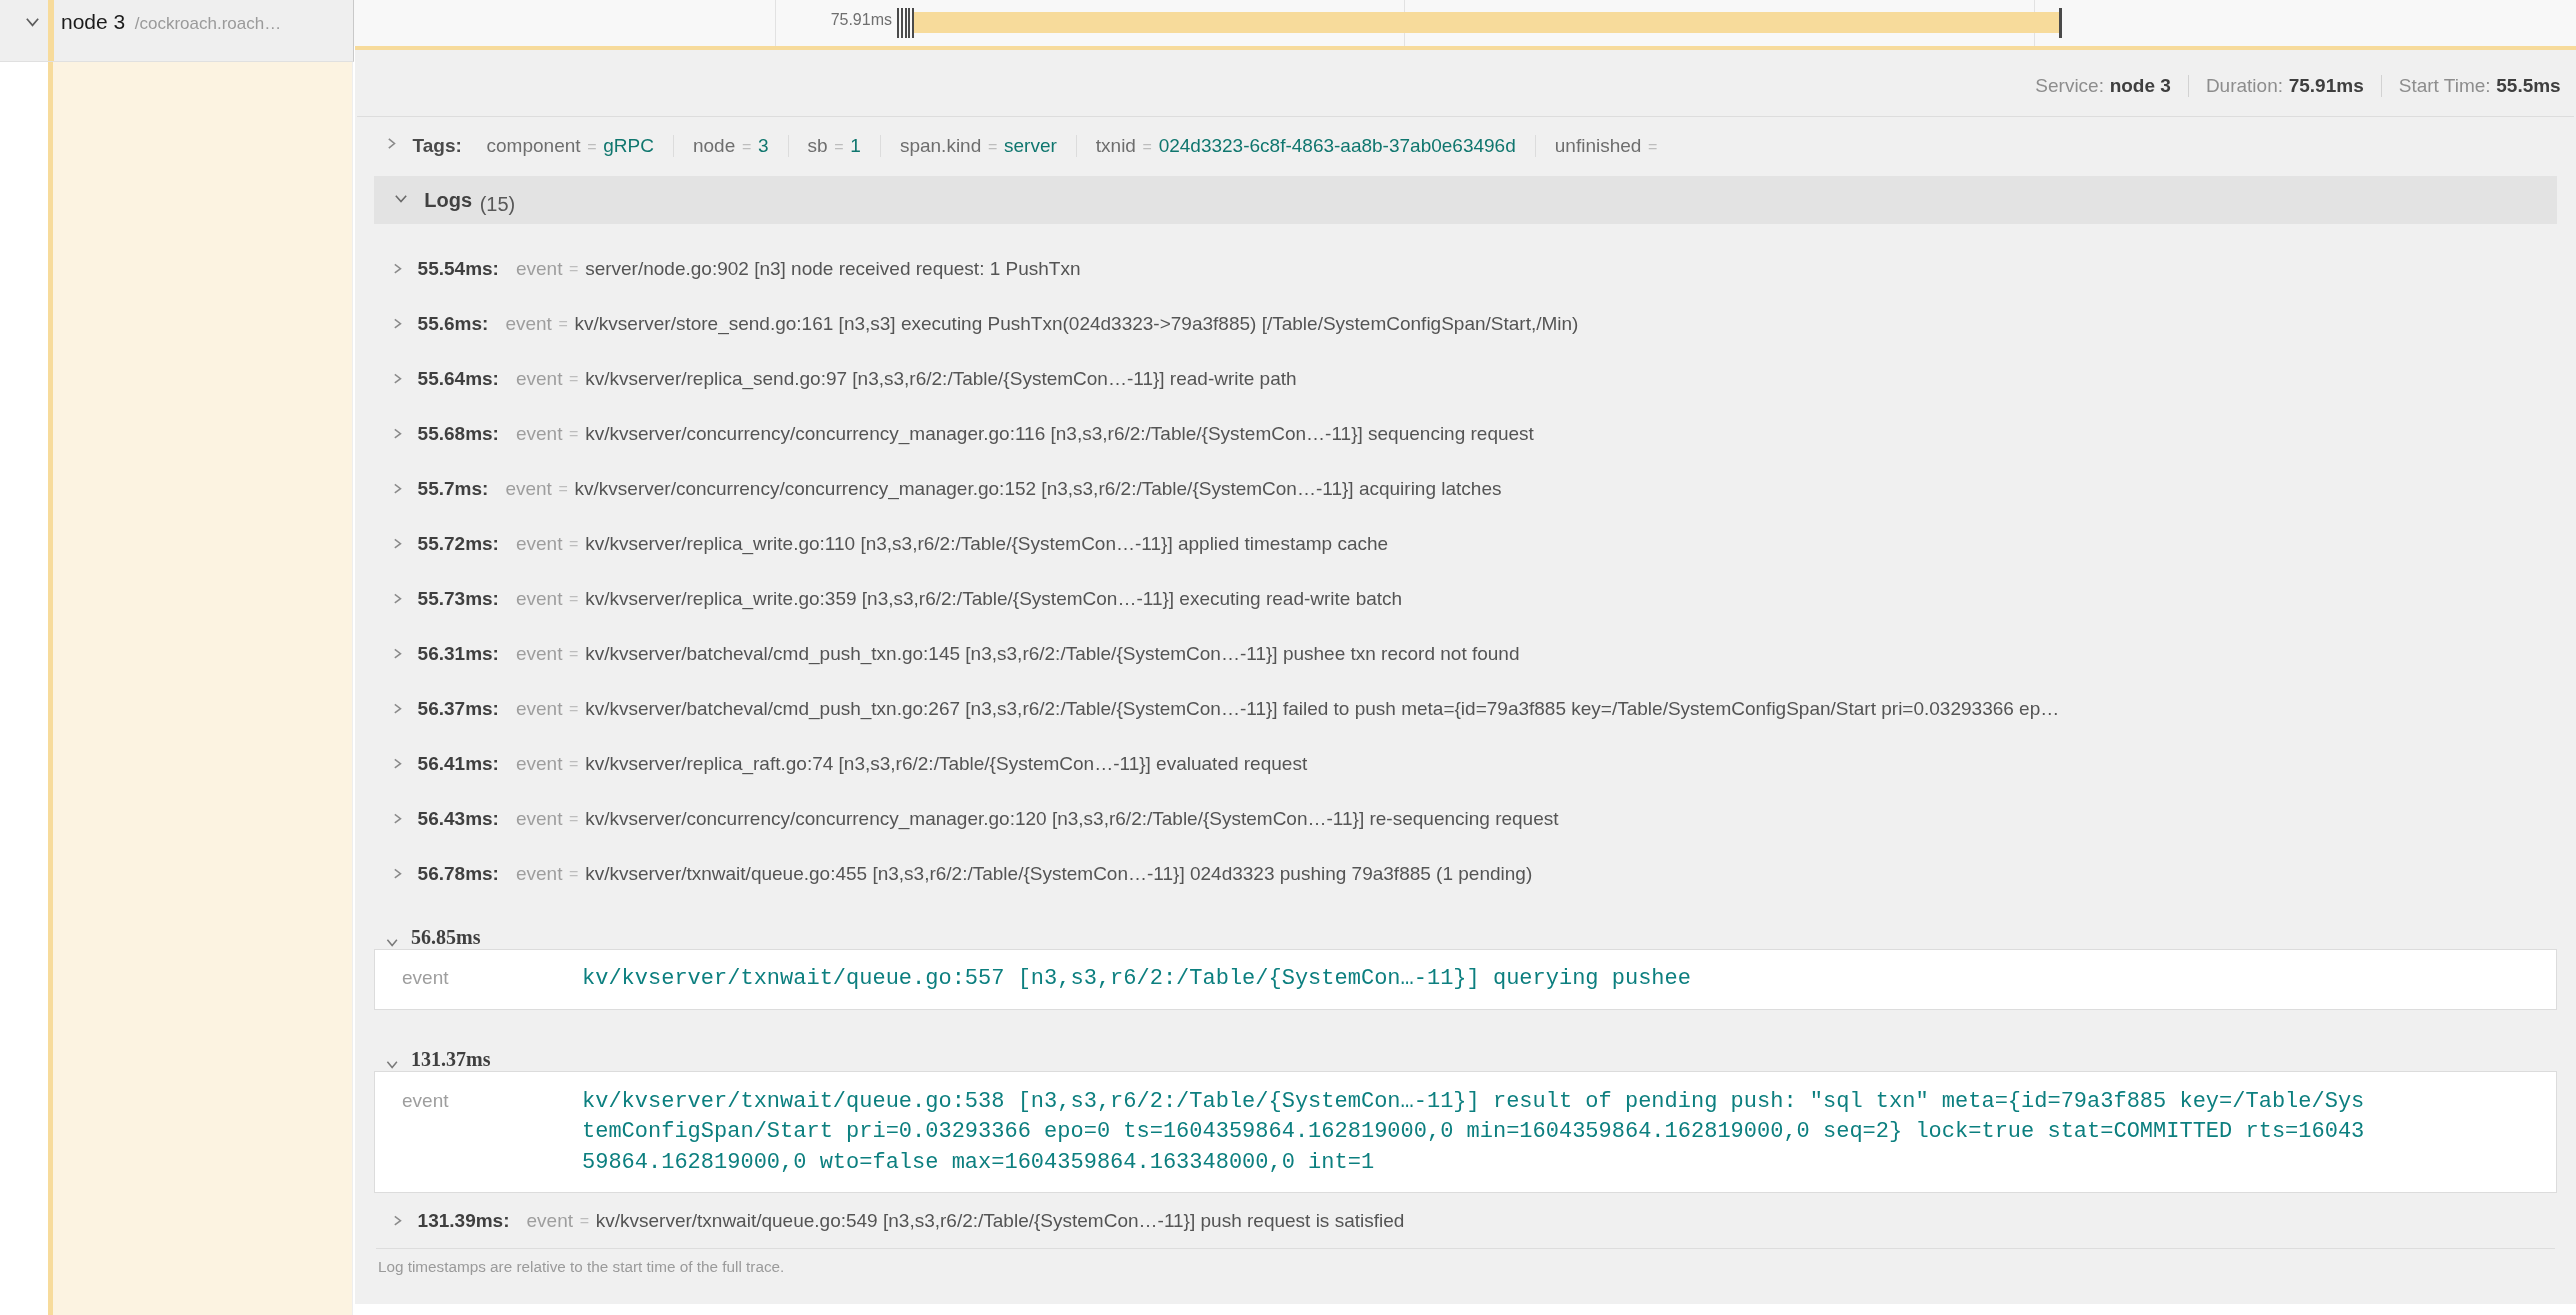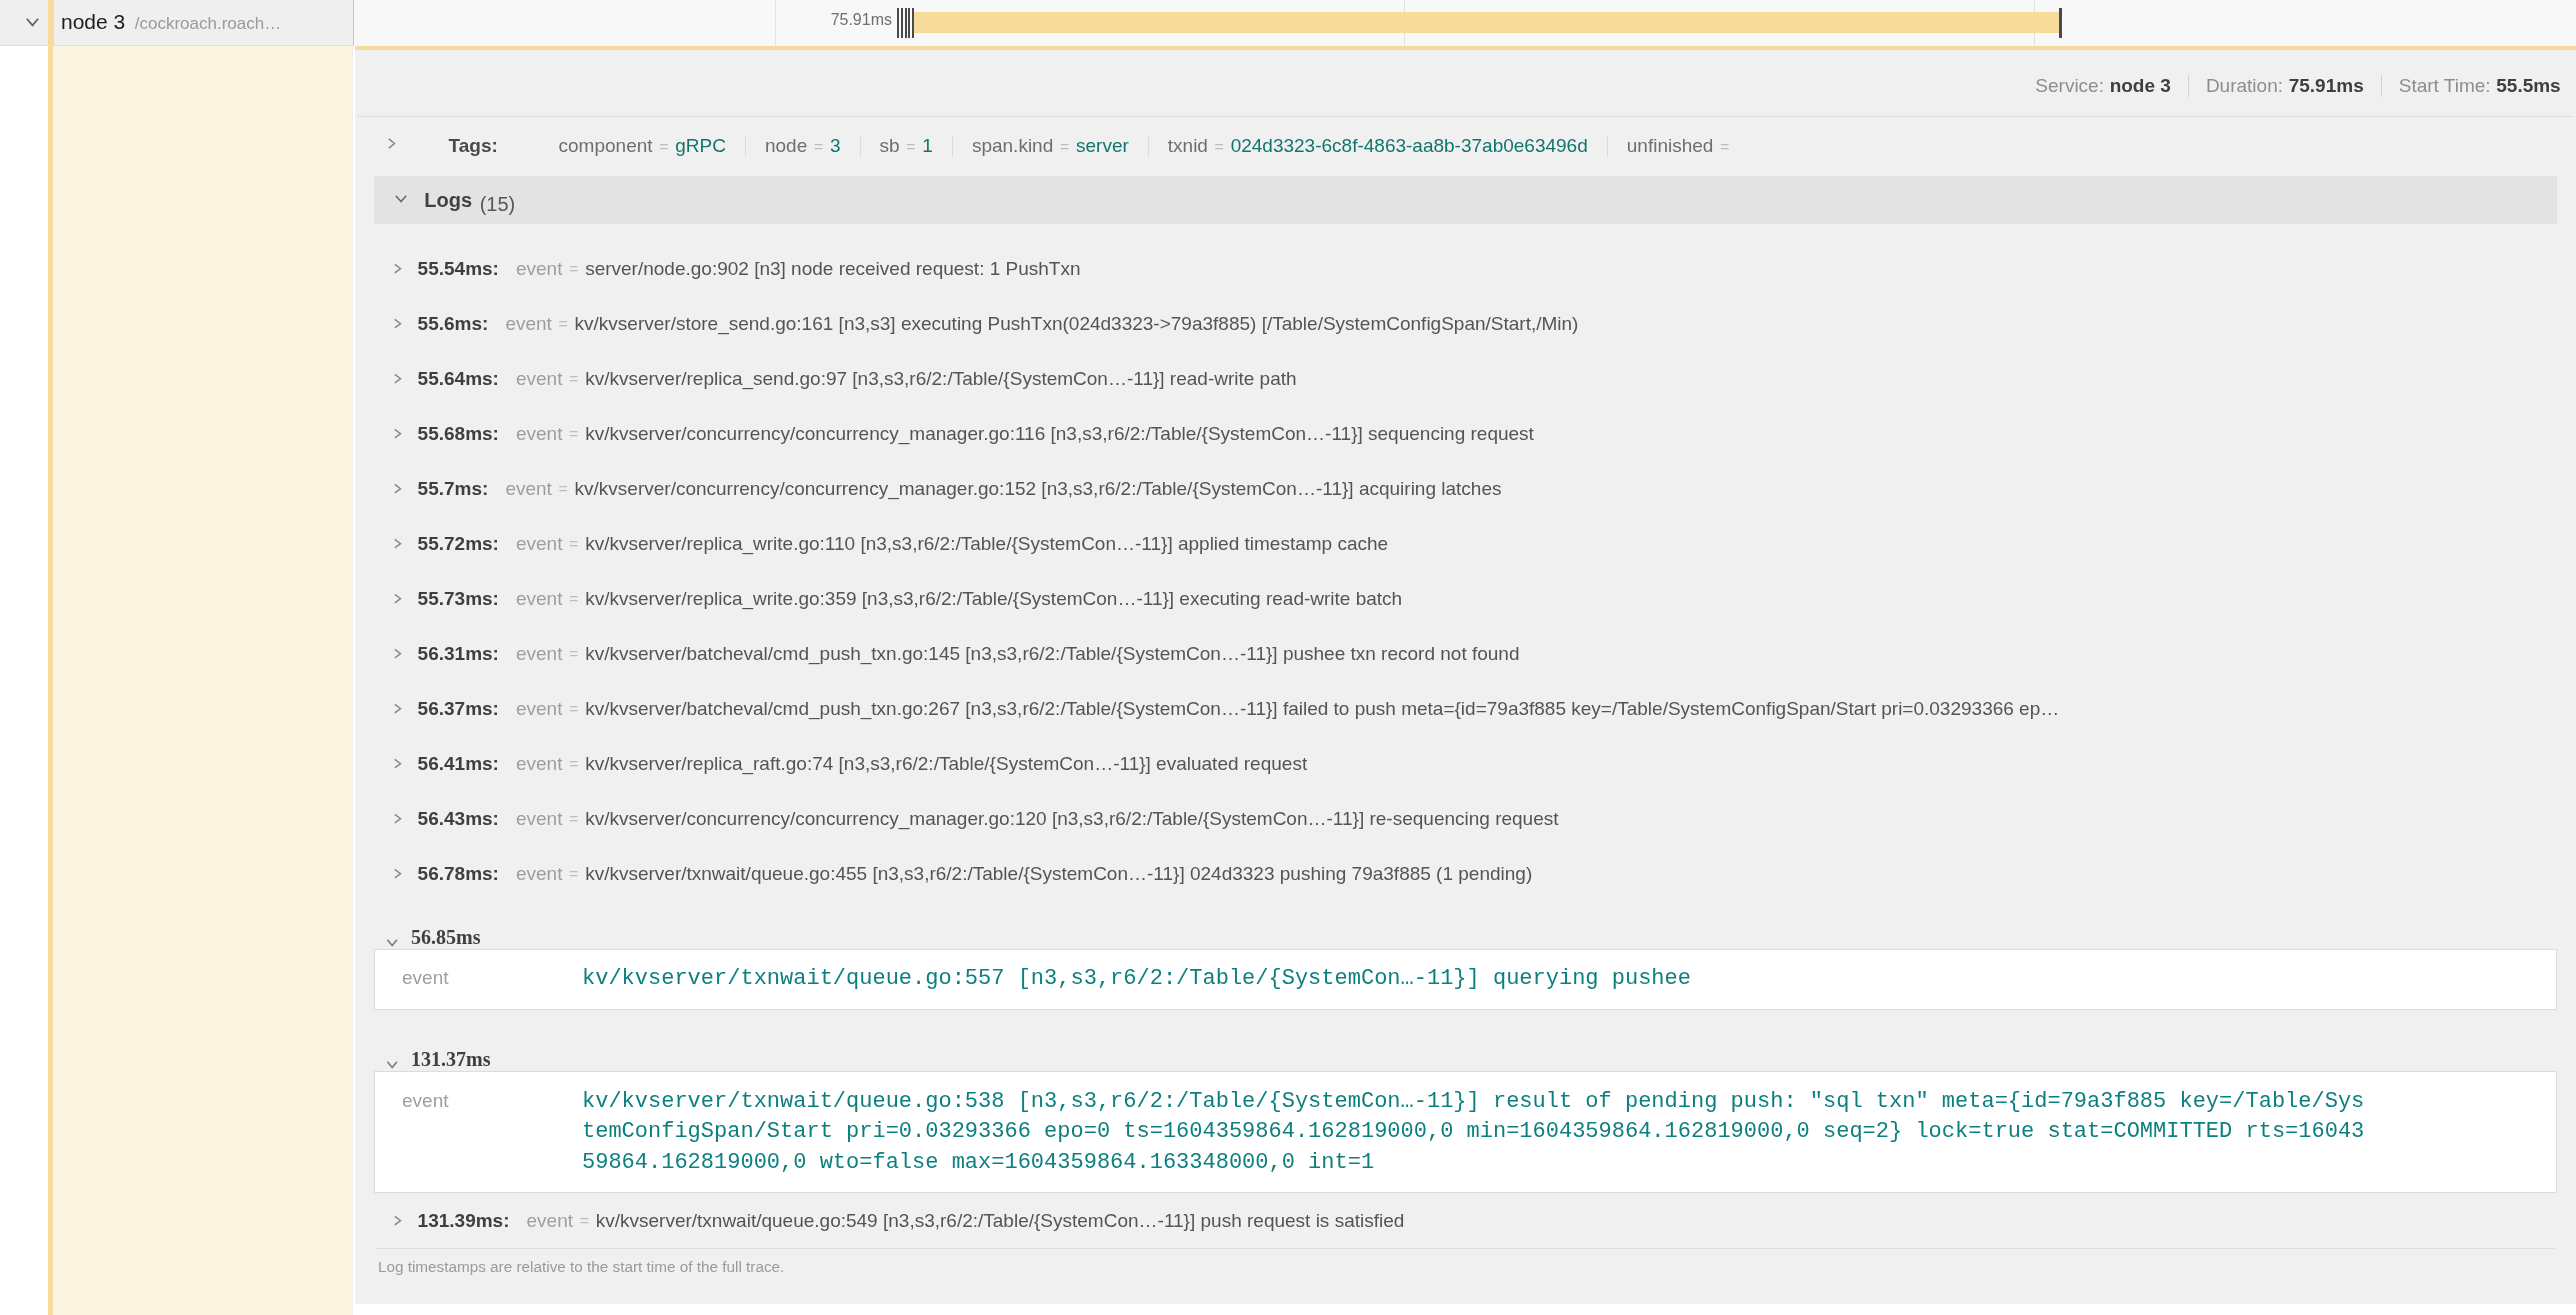--- a/index.html
+++ b/index.html
@@ -13,21 +13,21 @@
 
   
   .left-line{position:absolute;left:16px;top:0;bottom:0;width:1px;background:#e4e4e4;}
   .gutter{position:absolute;left:0;top:46px;bottom:0;width:355px;background:#fff;}
   .gutter-accent{position:absolute;left:48px;top:0;bottom:0;width:5.7px;background:var(--accent);}
   .gutter-cream{position:absolute;left:53px;top:0;bottom:0;width:300px;background:var(--cream);border-right:1px solid #eee;}
 
   
   .trace-row{position:absolute;left:0;top:0;width:2576px;height:46px;background:#f8f8f8;}
   .gridline{position:absolute;top:0;height:46px;width:1px;background:#e2e2e2;}
-  .span-name-cell{position:absolute;left:0;top:0;width:354px;height:46px;background:#efefef;
+  .span-name-cell{position:absolute;left:0;top:0;width:354px;height:62px;background:#efefef;
     border-right:1px solid #c9c9c9;border-bottom:1px solid #e0e0e0;}
   .row-chevron{position:absolute;left:23px;top:14.3px;}
   .row-accent{position:absolute;left:48px;top:0;bottom:0;width:5.7px;background:var(--accent);}
   .svc-label{position:absolute;left:61px;top:9.5px;font-size:21px;color:#1c1c1c;white-space:nowrap;}
   .op-label{font-size:17px;color:#9a9a9a;margin-left:9.5px;}
   .duration-label{position:absolute;left:703px;top:11.4px;width:189px;text-align:right;
     font-size:16px;color:#6f6f6f;}
   .tick-cluster{position:absolute;left:897px;top:7.6px;width:17px;height:30.5px;
     background:repeating-linear-gradient(90deg,var(--bar-tick) 0 1.9px,transparent 1.9px 3.8px);}
   .span-bar{position:absolute;left:914px;top:12.4px;width:1146px;height:21px;background:var(--accent);}
@@ -38,21 +38,21 @@
     background:var(--panel-bg);border-top:4.8px solid var(--accent);}
   .panel-header{display:flex;align-items:baseline;padding:25px 15.3px 0 21px;}
   .span-title{font-size:29px;line-height:34px;font-weight:bold;color:#3a3a3a;}
   .span-meta{margin-left:auto;font-size:19px;color:#8d8d8d;display:flex;align-items:baseline;}
   .meta-item{padding:0 17px;border-left:1px solid #d2d2d2;white-space:nowrap;}
   .meta-item:first-child{border-left:none;}
   .meta-item:last-child{padding-right:0;}
   .meta-value{font-weight:bold;color:#3f3f3f;margin-left:5.7px;}
   .panel-divider{height:1px;background:#ddd;margin:19px 1.9px 0 1.9px;}
 
-  .tags-row{display:flex;align-items:center;padding:15.3px 0 0 29px;font-size:19px;height:42px;gap:36px;}
+  .tags-row{display:flex;align-items:center;padding:15.3px 0 0 29px;font-size:19px;height:42px;}
   .tags-label{font-weight:bold;color:#4a4a4a;margin:0 5.7px 0 13.3px;}
   .tag-item{padding:0 19px;border-left:1px solid #dcdcdc;white-space:nowrap;}
   .tag-item:first-of-type{border-left:none;}
   .tag-key{color:#6e6e6e;}
   .tag-eq,.eq{color:#bdbdbd;font-size:16px;margin:0 6.7px;}
   .tag-value{color:#0f766e;}
 
   .logs-header{height:48px;margin:17px 19px 17px 19px;background:var(--logs-header-bg);
     display:flex;align-items:center;padding-left:19px;font-size:20px;}
   .logs-title{font-weight:bold;color:#414141;margin:0 7.6px 0 15.3px;}

